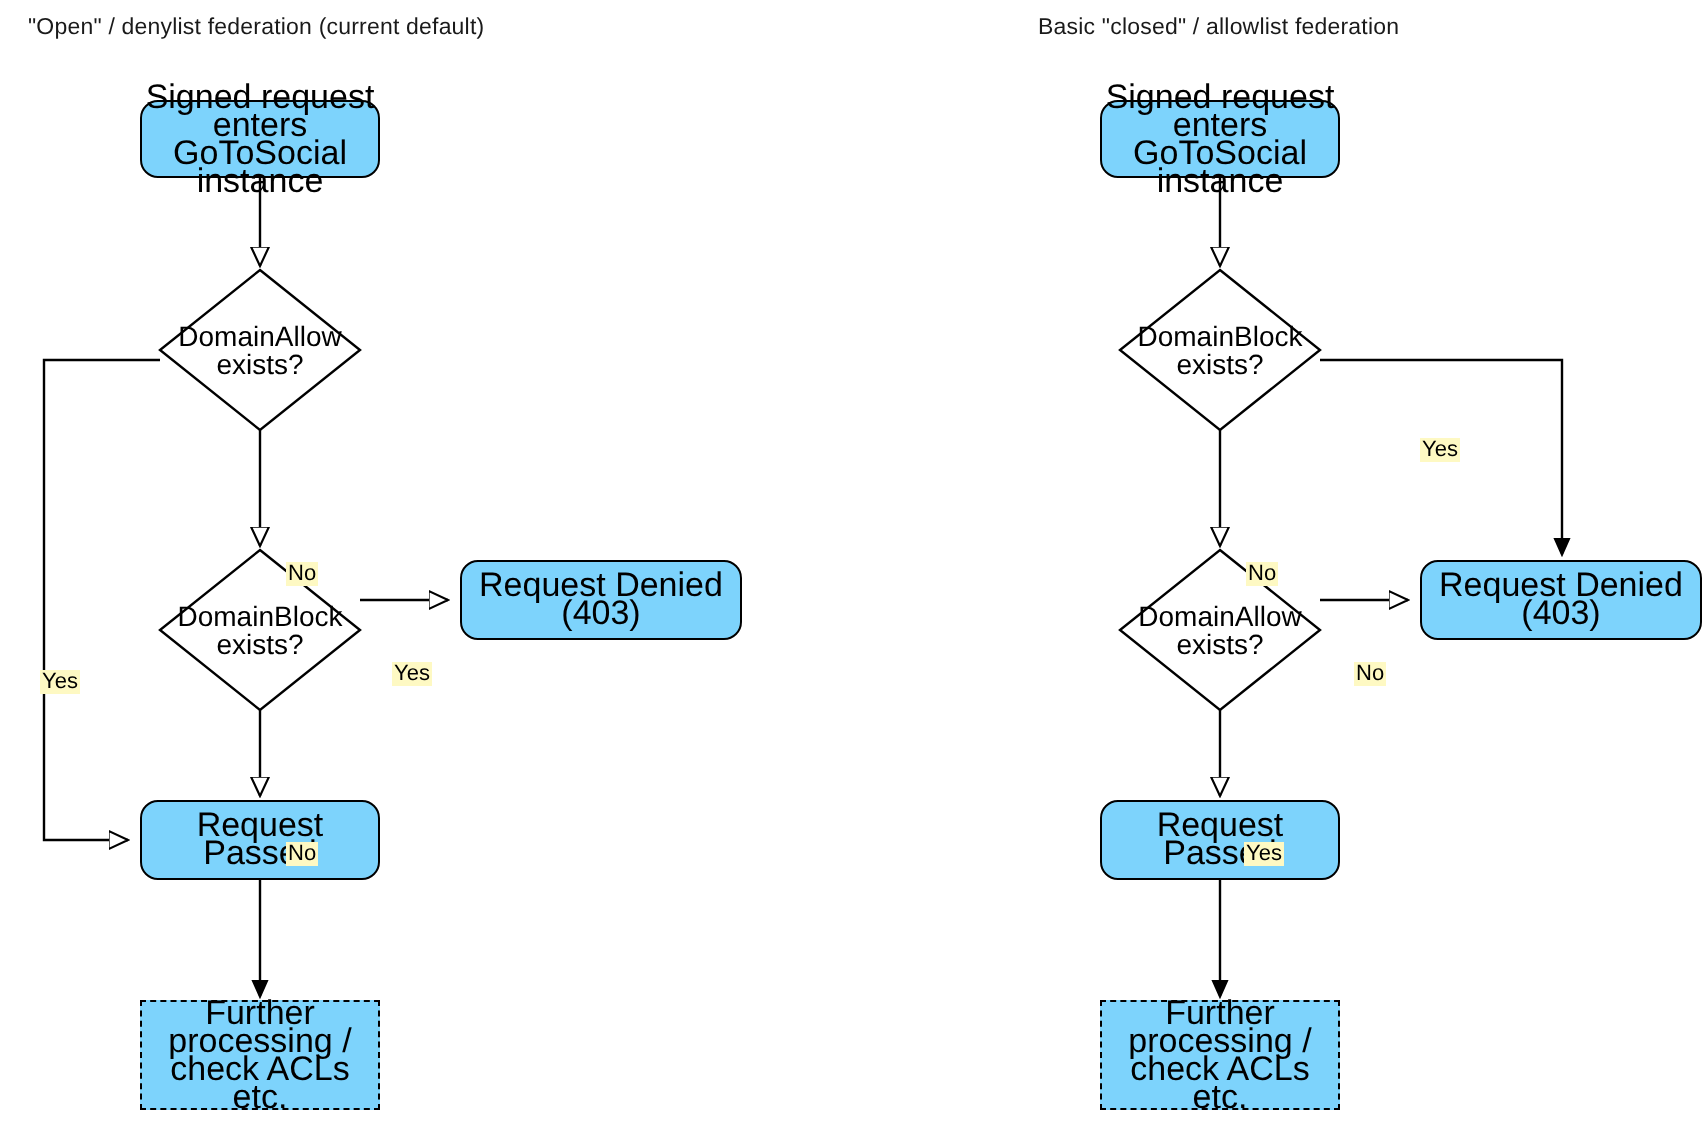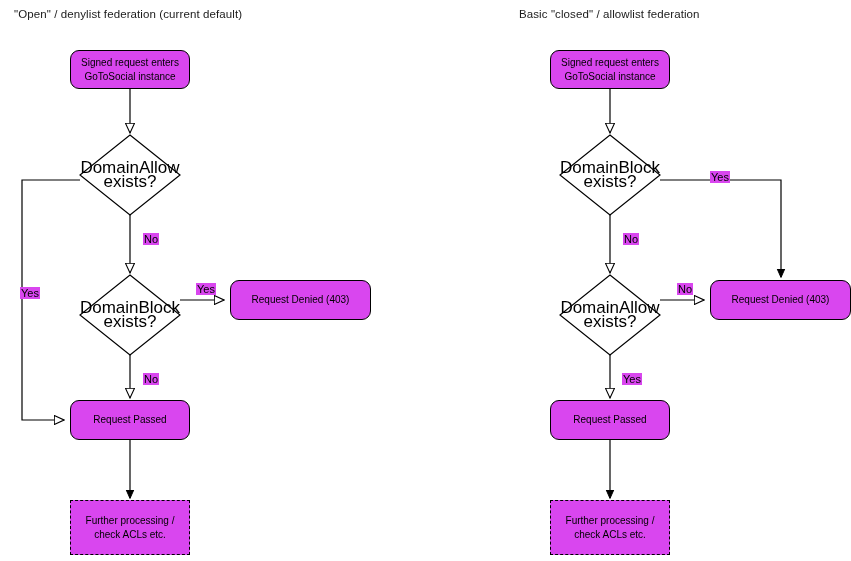--- a/index.html
+++ b/index.html
@@ -32,24 +32,24 @@
   #title-left  { left: 14px;  top: 8px; }
   #title-right { left: 519px; top: 8px; }
 
   .node {
     position: absolute;
     box-sizing: border-box;
     display: flex;
     align-items: center;
     justify-content: center;
     text-align: center;
-    font-size: 10px;
+    font-size: 17px;
     line-height: 14px;
     color: #000000;
-    background: #d946ef;
+    background: #7dd3fc;
     white-space: pre-line;
   }
   .rounded {
     border: 1.2px solid #000000;
     border-radius: 9px;
   }
   .dashed {
     border: 1.3px dashed #000000;
     border-radius: 0;
     text-align: center;
@@ -63,31 +63,32 @@
   .diamond-wrap svg {
     position: absolute;
     left: 0;
     top: 0;
     overflow: visible;
   }
   .diamond-label {
     position: relative;
     z-index: 2;
     text-align: center;
-    font-size: 17px;
+    font-size: 14px;
     line-height: 14px;
     white-space: pre-line;
   }
   .edge-label {
     position: absolute;
     font-size: 11px;
     color: #000000;
-    background: #d946ef;
+    background: #fef9c3;
     padding: 0 1px;
     white-space: nowrap;
+    margin-top: 48px;
   }
 </style>
 </head>
 <body>
 
 <svg id="canvas" viewBox="0 0 851 561" xmlns="http://www.w3.org/2000/svg">
   <defs>
     <marker id="openArrow" viewBox="0 0 10 10" refX="9" refY="5" markerWidth="9" markerHeight="9" orient="auto-start-reverse">
       <path d="M 0 0.8 L 9 5 L 0 9.2 z" fill="#ffffff" stroke="#000000" stroke-width="1"></path>
     </marker>

